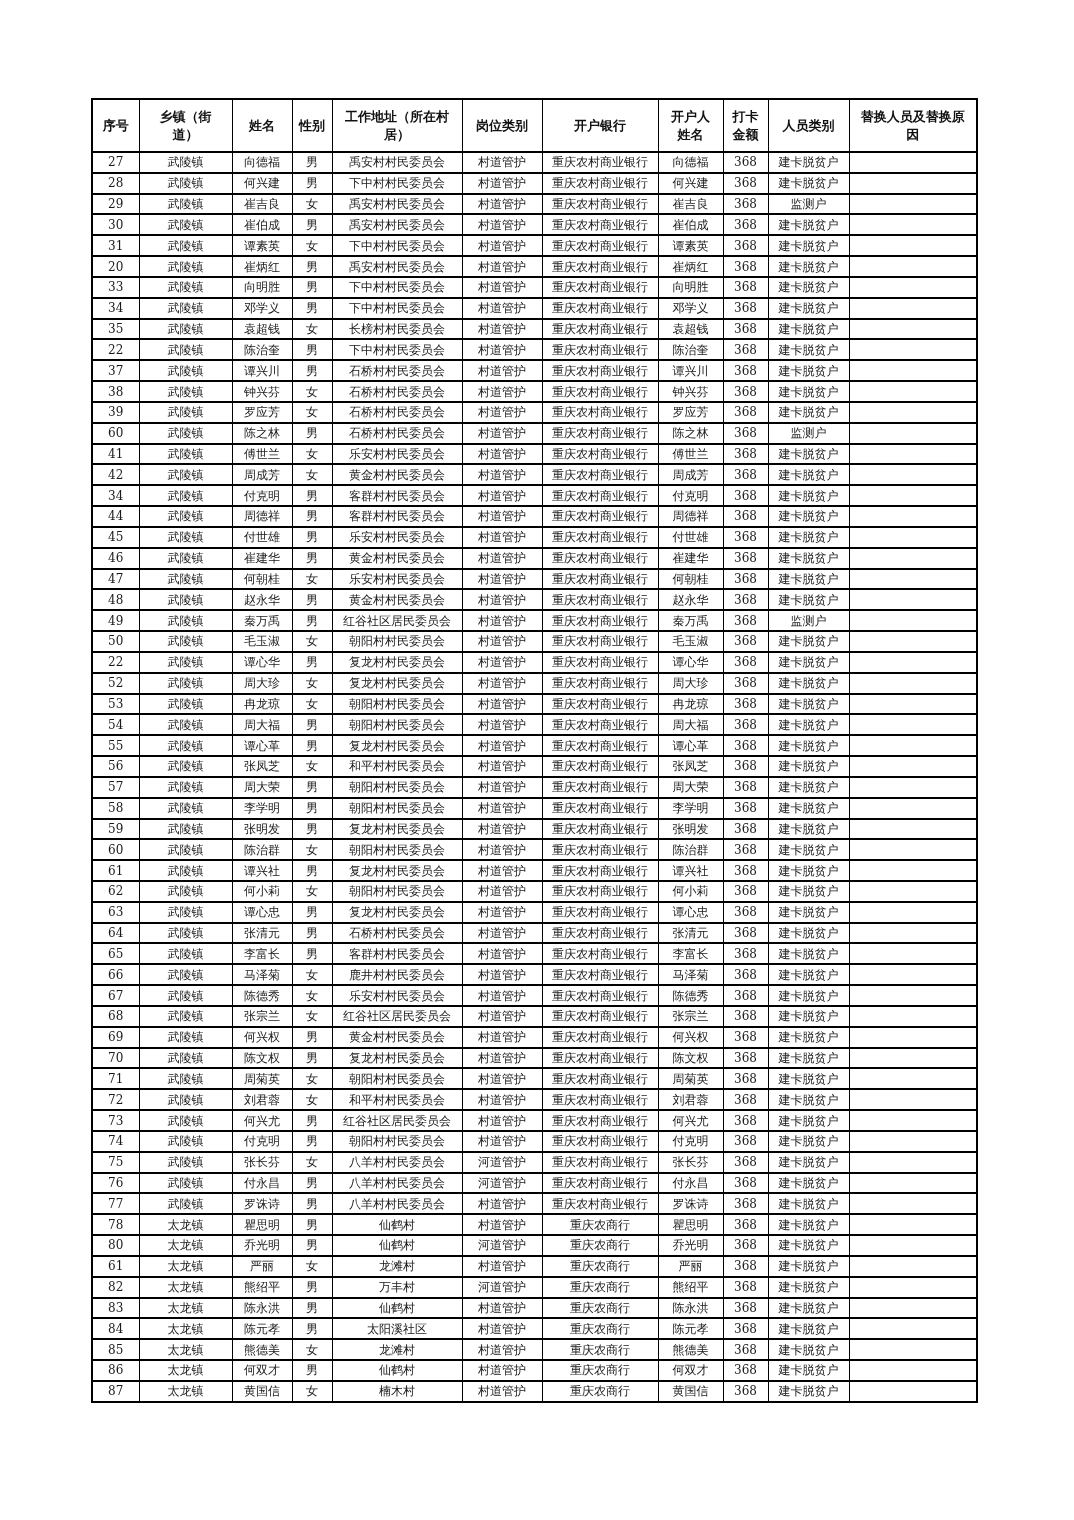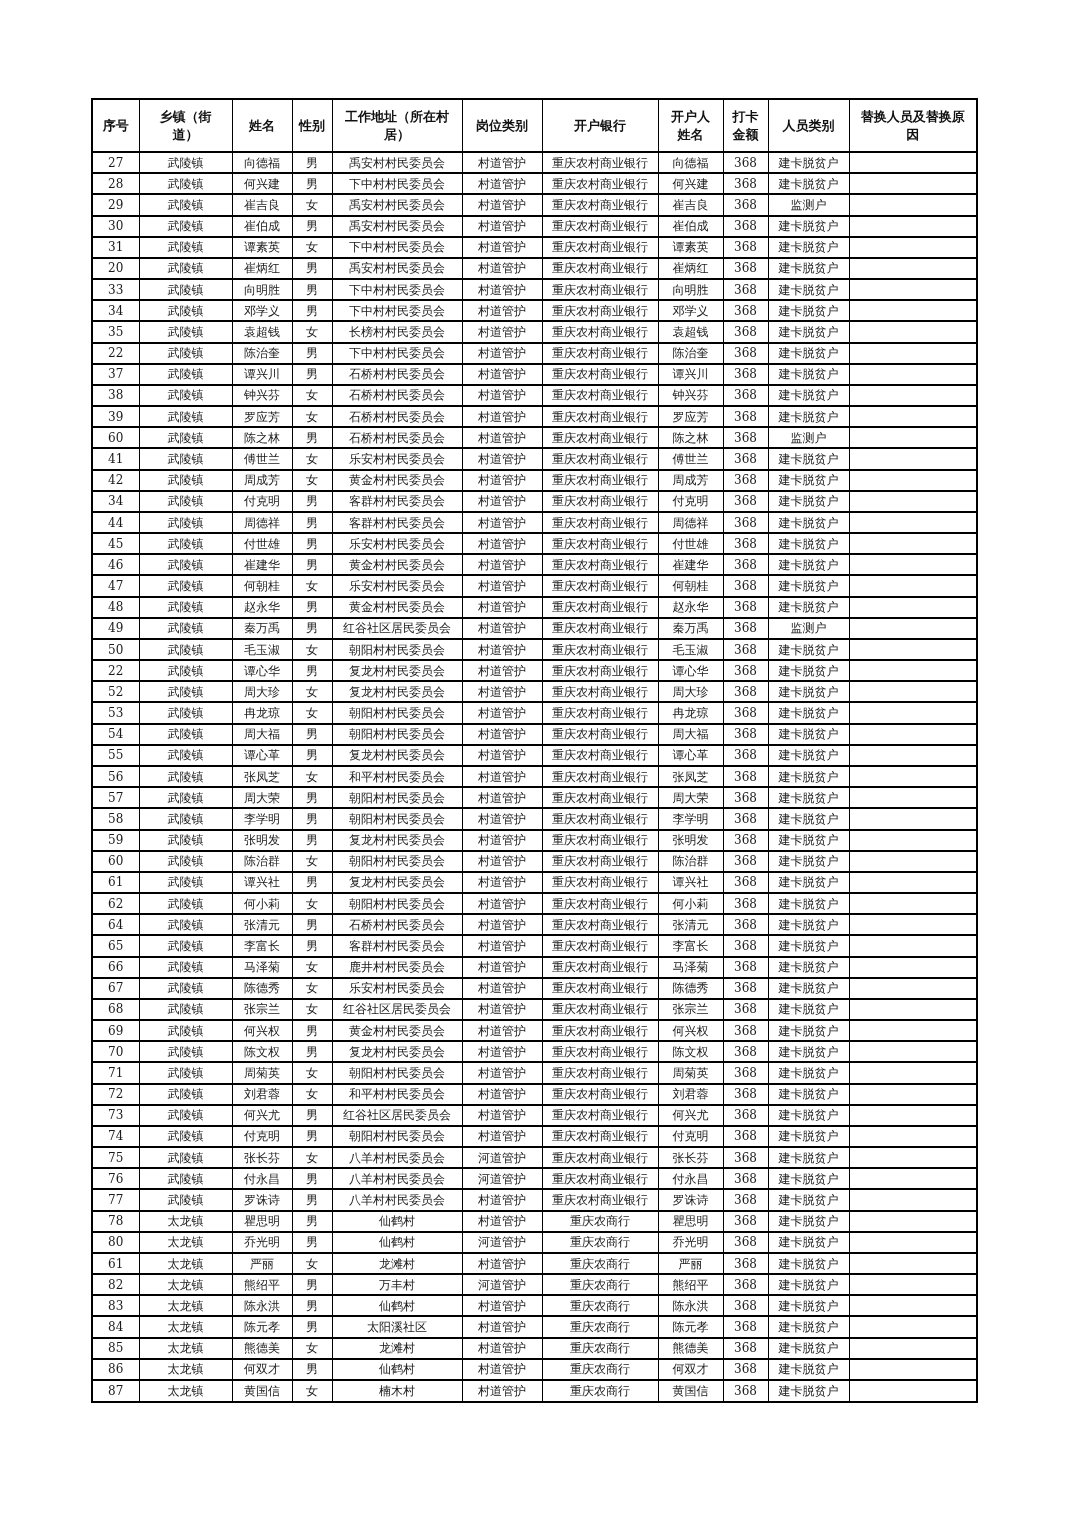--- a/index.html
+++ b/index.html
@@ -561,20 +561,33 @@
           <td>女</td>
           <td>朝阳村村民委员会</td>
           <td>村道管护</td>
           <td>重庆农村商业银行</td>
           <td>何小莉</td>
           <td>368</td>
           <td>建卡脱贫户</td>
           <td></td>
         </tr>
         <tr>
+          <td>63</td>
+          <td>武陵镇</td>
+          <td>谭心忠</td>
+          <td>男</td>
+          <td>复龙村村民委员会</td>
+          <td>村道管护</td>
+          <td>重庆农村商业银行</td>
+          <td>谭心忠</td>
+          <td>368</td>
+          <td>建卡脱贫户</td>
+          <td></td>
+        </tr>
+        <tr>
           <td>64</td>
           <td>武陵镇</td>
           <td>张清元</td>
           <td>男</td>
           <td>石桥村村民委员会</td>
           <td>村道管护</td>
           <td>重庆农村商业银行</td>
           <td>张清元</td>
           <td>368</td>
           <td>建卡脱贫户</td>

